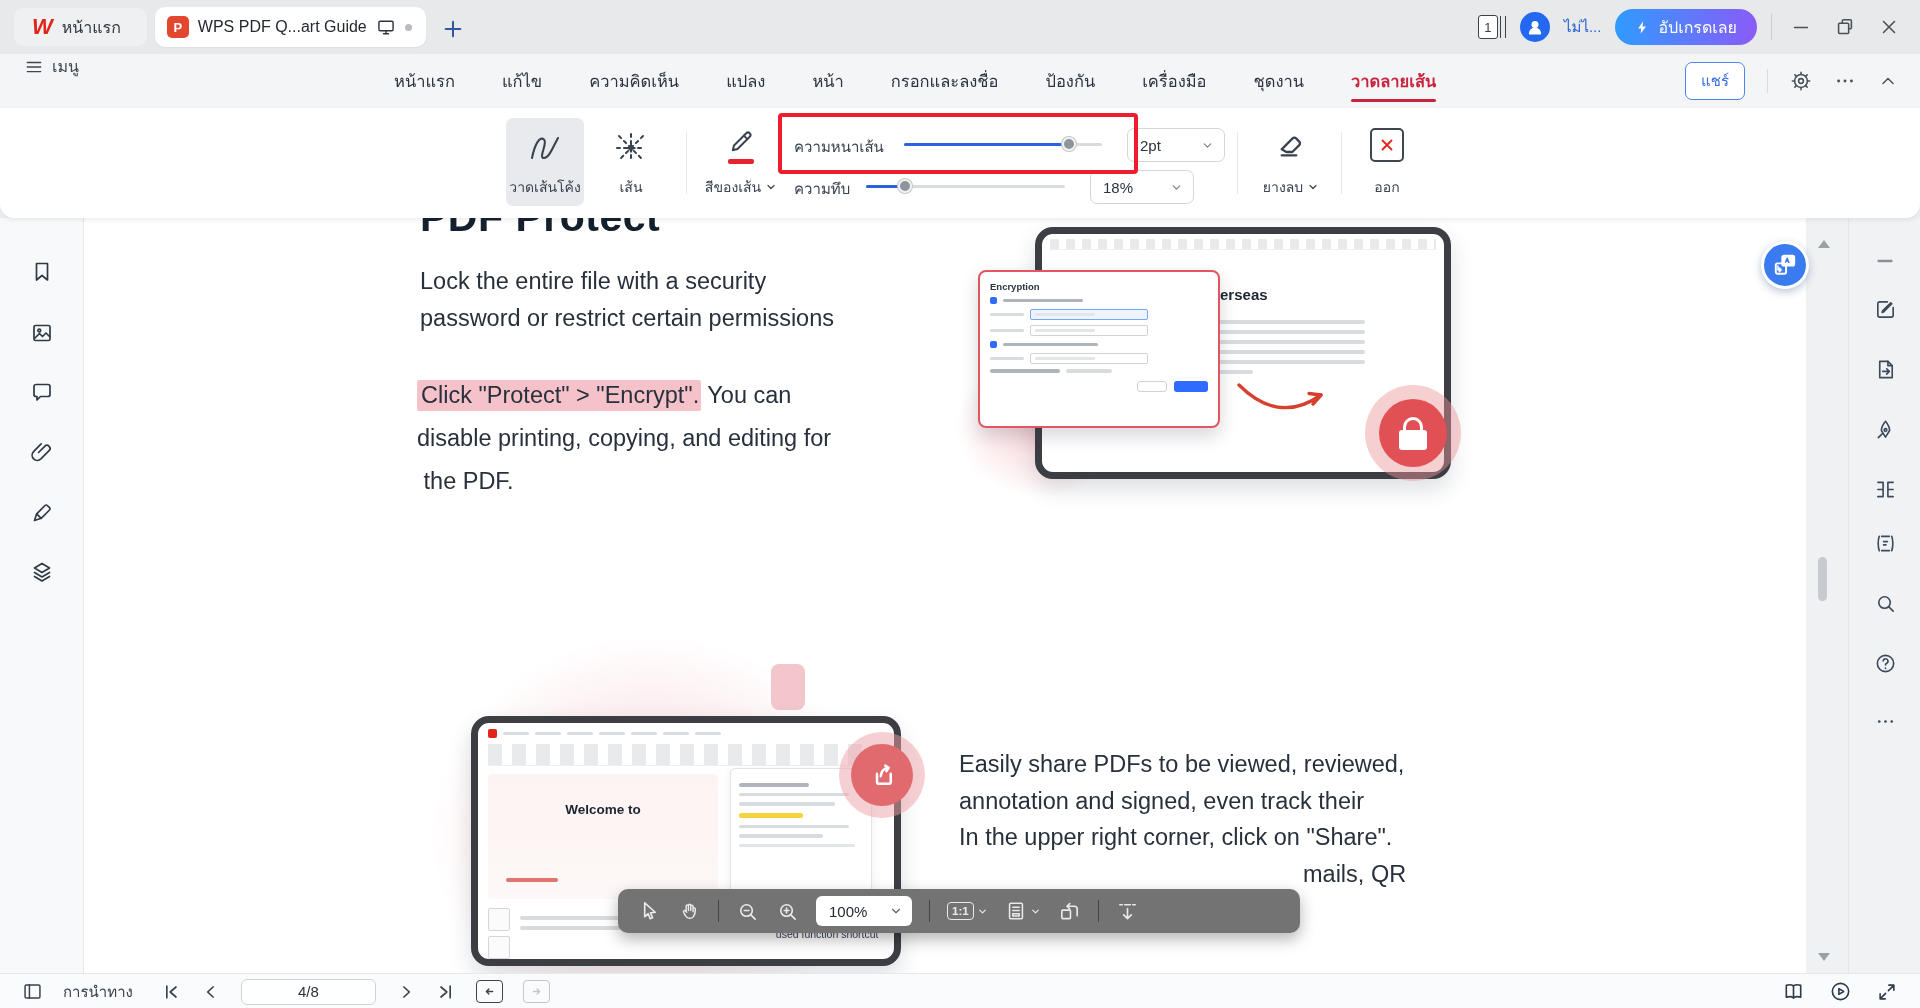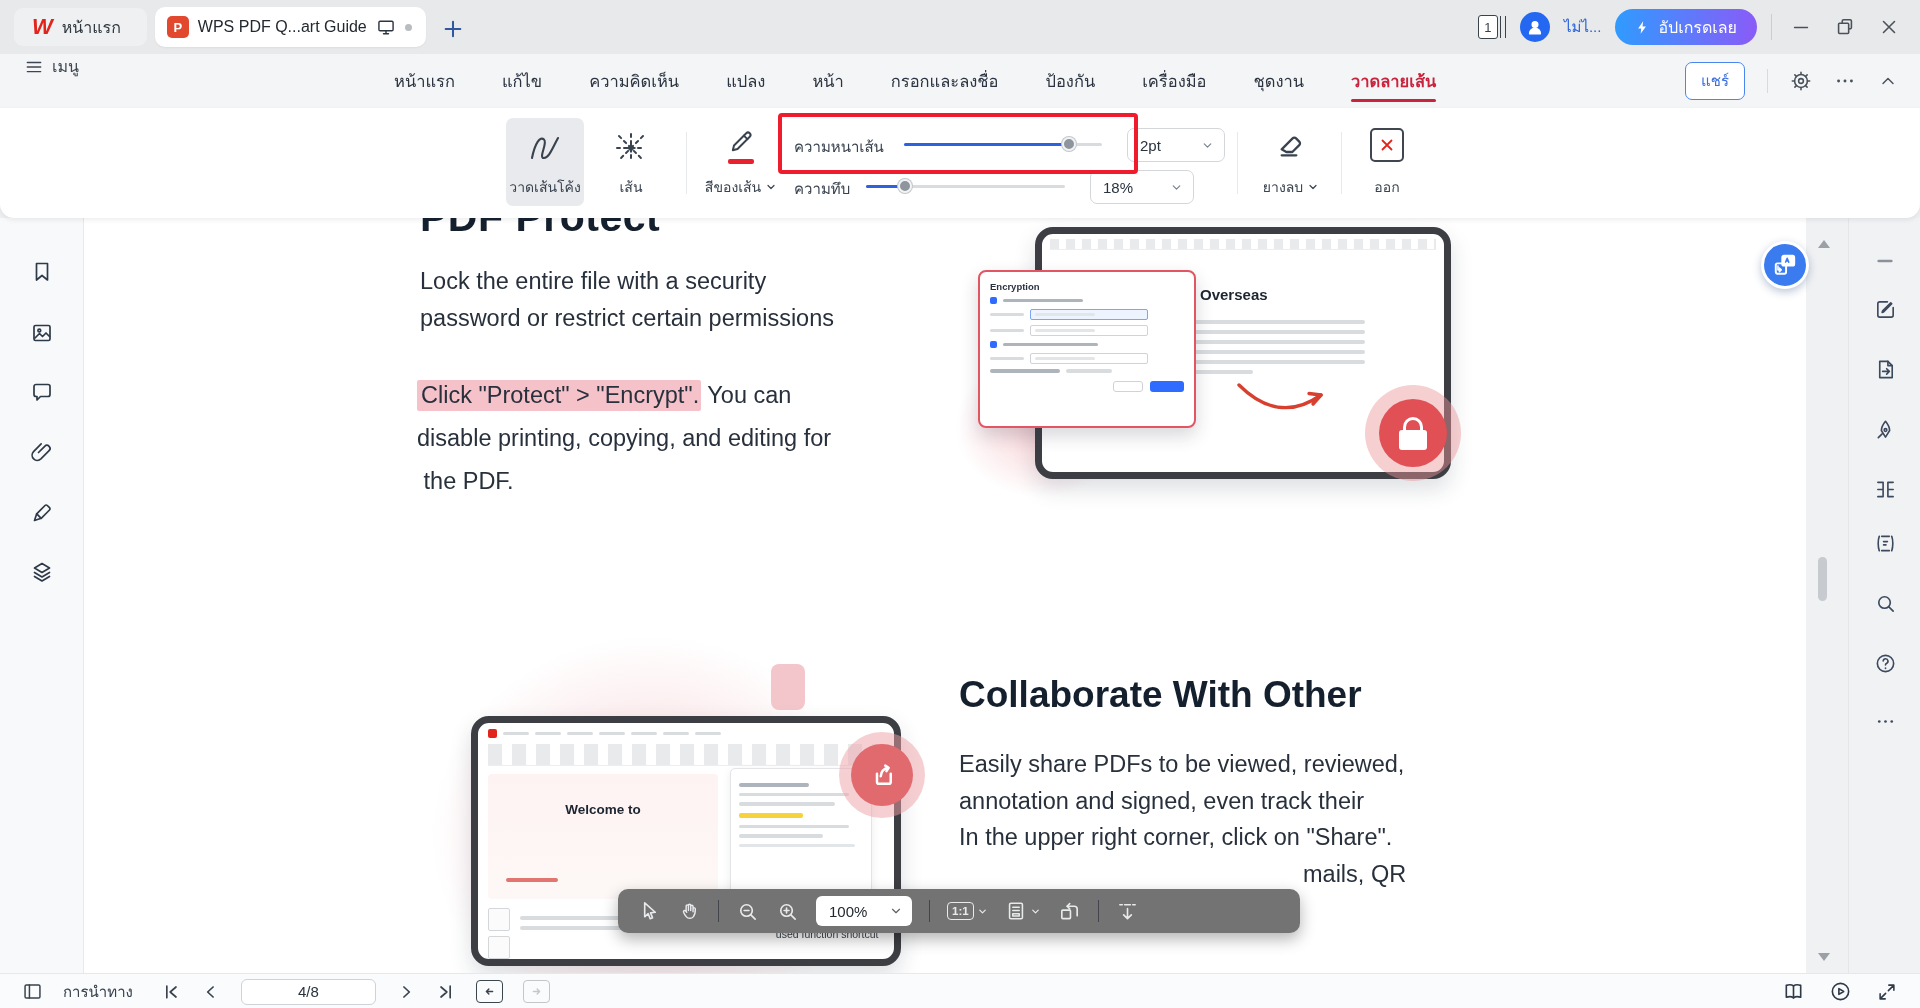--- a/index.html
+++ b/index.html
@@ -83,21 +83,21 @@
   .stripe { height:4px; background:#d9dcdf; border-radius:2px; margin:6px 0; }
   .stripe.dark { background:#aeb4bb; }
   .stripe.lite { background:#e3e6e9; }
   .minibar { height:11px; border-bottom:1px solid #eceef0; background:repeating-linear-gradient(90deg,#e8eaec 0 9px,transparent 9px 16px); margin:5px 8px 0; }
 
   .fig1 { position:absolute; left:951px; top:9px; width:416px; height:252px; }
   .fig1 .blob { position:absolute; left:-80px; top:130px; width:170px; height:140px; border-radius:50%; background:radial-gradient(closest-side, rgba(246,198,203,.8), rgba(246,198,203,0)); }
   .fig1 .tablet { left:0; top:0; width:416px; height:252px; }
   .f1-head { position:absolute; left:73px; top:52px; width:270px; font-size:15px; font-weight:bold; color:#1c2530; }
   .f1-body { position:absolute; left:73px; top:80px; width:262px; }
-  .enc-dialog { position:absolute; left:-57px; top:43px; width:218px; height:158px; background:#fff; border:2px solid #e25563; border-radius:8px; box-shadow:0 8px 18px rgba(40,40,60,.18); padding:9px 10px; z-index:3; }
+  .enc-dialog { position:absolute; left:-57px; top:43px; width:242px; height:158px; background:#fff; border:2px solid #e25563; border-radius:8px; box-shadow:0 8px 18px rgba(40,40,60,.18); padding:9px 10px; z-index:3; }
   .enc-title { font-size:9.5px; font-weight:bold; color:#2b3440; margin-bottom:5px; }
   .enc-row { display:flex; align-items:center; gap:6px; margin:5px 0; }
   .chk { width:7px; height:7px; background:#2f6bff; border-radius:2px; flex:0 0 auto; }
   .inp { width:118px; height:11px; border:1px solid #cfd3d7; border-radius:2px; display:flex; align-items:center; padding:0 4px; }
   .inp.blue { border-color:#7aa6f5; background:#eef4ff; }
   .inp .stripe, .enc-row .stripe { margin:0; height:3.5px; }
   .w34{width:34px;} .w46{width:46px;} .w60{width:60px;} .w70{width:70px;} .w80{width:80px;} .w95{width:95px;}
   .enc-actions { display:flex; justify-content:flex-end; gap:7px; margin-top:8px; }
   .btn-ghost { width:30px; height:11px; border:1px solid #cfd3d7; border-radius:3px; }
   .btn-blue { width:34px; height:11px; background:#2f6bff; border-radius:3px; }
@@ -492,21 +492,20 @@
           <path d="M86 20 l-12 -1.5 M86 20 l-8 9"></path>
       </svg>
       <span class="badge-ring lock-ring">
         <span class="lock-circle">
             <span class="lock-shackle"></span>
             <span class="lock-body"></span>
           </span>
       </span>
     </figure>
 
-    <h2 class="h2">Collaborate With Other</h2>
     <div class="para" style="left:875px;top:533px;">
       <div class="ln">Easily share PDFs to be viewed, reviewed,</div>
       <div class="ln">annotation and signed, even track their</div>
       <div class="ln">In the upper right corner, click on "Share".</div>
       <div class="ln frag">mails, QR</div>
       <div class="ln">codes, and more.</div>
     </div>
 
     <figure class="fig2">
       <span class="blob"></span>

